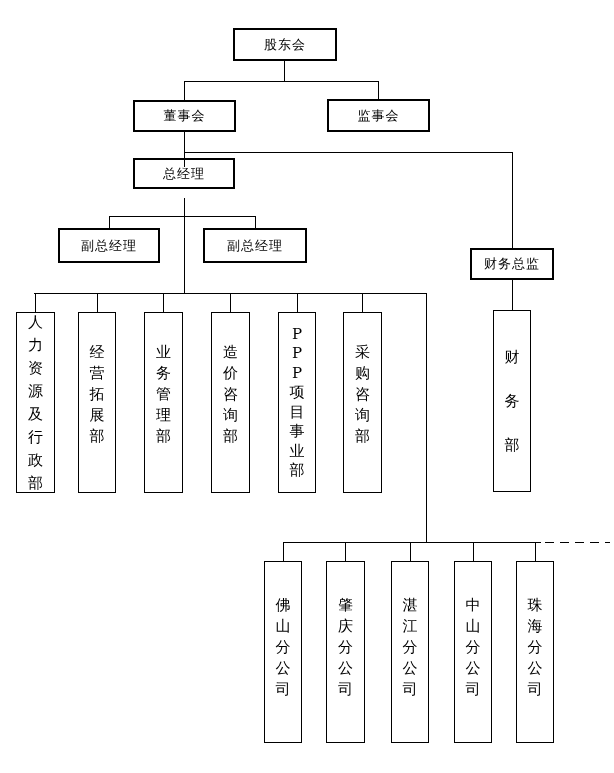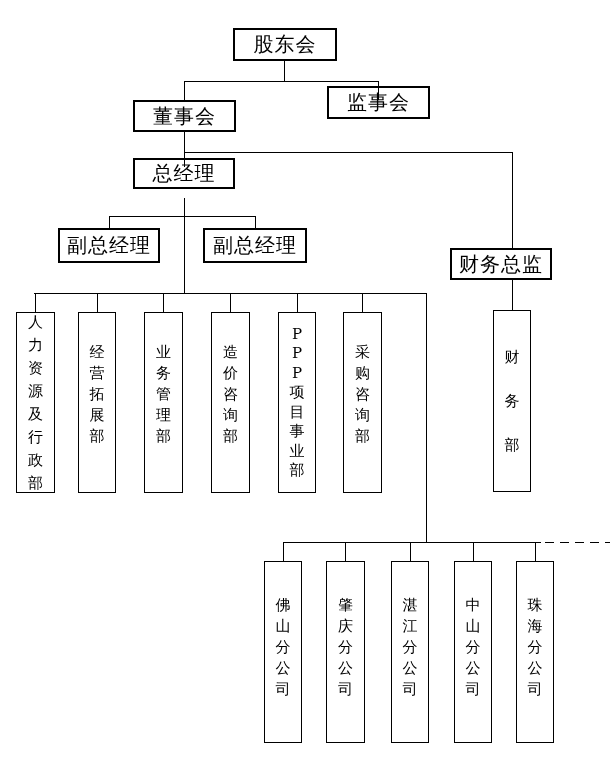--- a/index.html
+++ b/index.html
@@ -18,21 +18,21 @@
   }
   
   .hbox {
     position: absolute;
     box-sizing: border-box;
     border: 2px solid #000000;
     background: #ffffff;
     display: flex;
     align-items: center;
     justify-content: center;
-    font-size: 20px;
+    font-size: 13px;
     letter-spacing: 1px;
     white-space: nowrap;
   }
   
   .vbox {
     position: absolute;
     box-sizing: border-box;
     border: 1px solid #000000;
     background: #ffffff;
     display: flex;
@@ -70,35 +70,35 @@
 
 <div id="canvas">
 
   <div class="hbox" style="left:233px;top:28px;width:104px;height:33px">
     <span>股东会</span>
   </div>
 
   <div class="hbox" style="left:133px;top:100px;width:103px;height:32px">
     <span>董事会</span>
   </div>
-  <div class="hbox" style="left:327px;top:86px;width:103px;height:33px">
+  <div class="hbox" style="left:327px;top:99px;width:103px;height:33px">
     <span>监事会</span>
   </div>
 
   <div class="hbox" style="left:133px;top:158px;width:102px;height:31px">
     <span>总经理</span>
   </div>
 
   <div class="hbox" style="left:58px;top:228px;width:102px;height:35px">
     <span>副总经理</span>
   </div>
   <div class="hbox" style="left:203px;top:228px;width:104px;height:35px">
     <span>副总经理</span>
   </div>
-  <div class="hbox" style="left:450px;top:248px;width:102px;height:32px">
+  <div class="hbox" style="left:470px;top:248px;width:84px;height:32px">
     <span>财务总监</span>
   </div>
 
   <div class="vbox dept7" style="left:16px;top:312px;width:39px;height:181px">
     <span>人
 力
 资
 源
 及
 行

